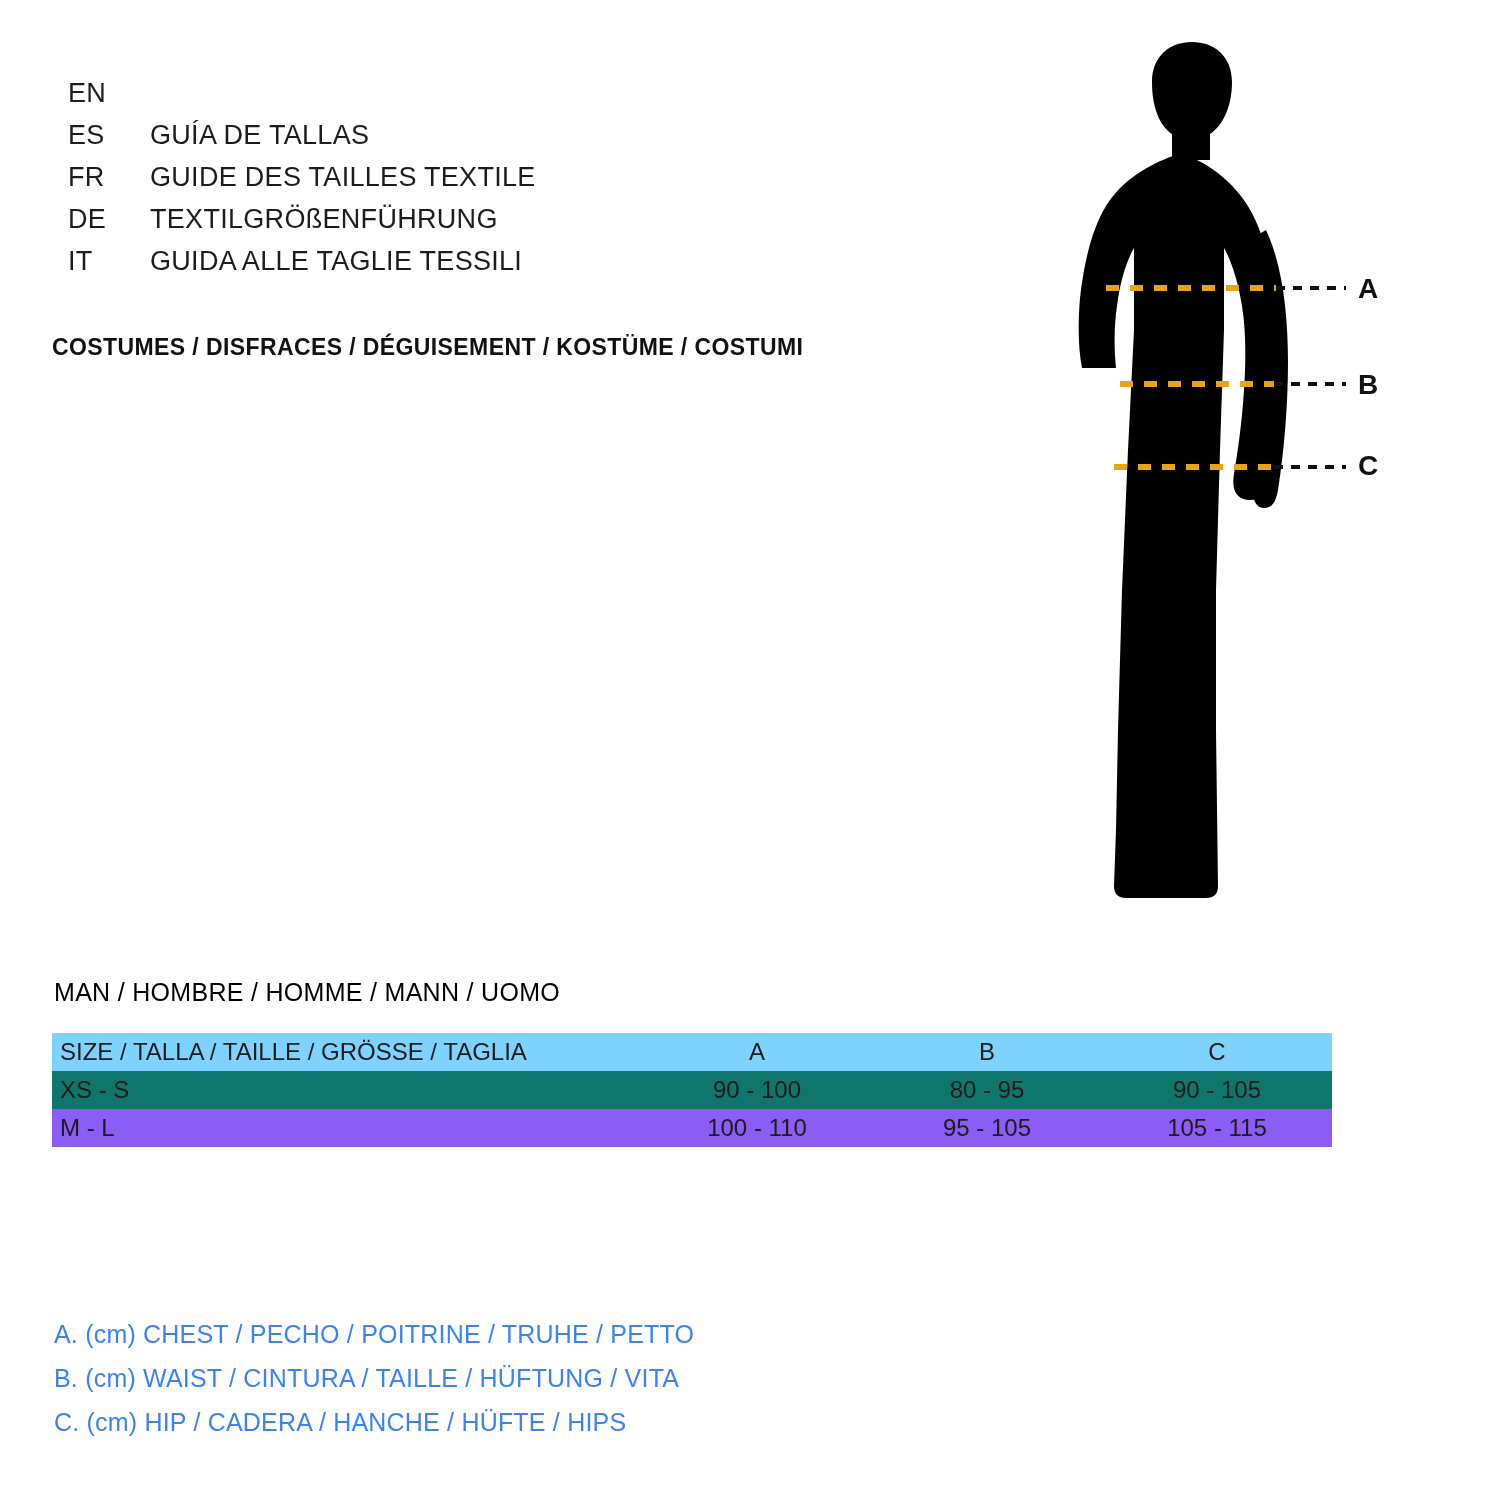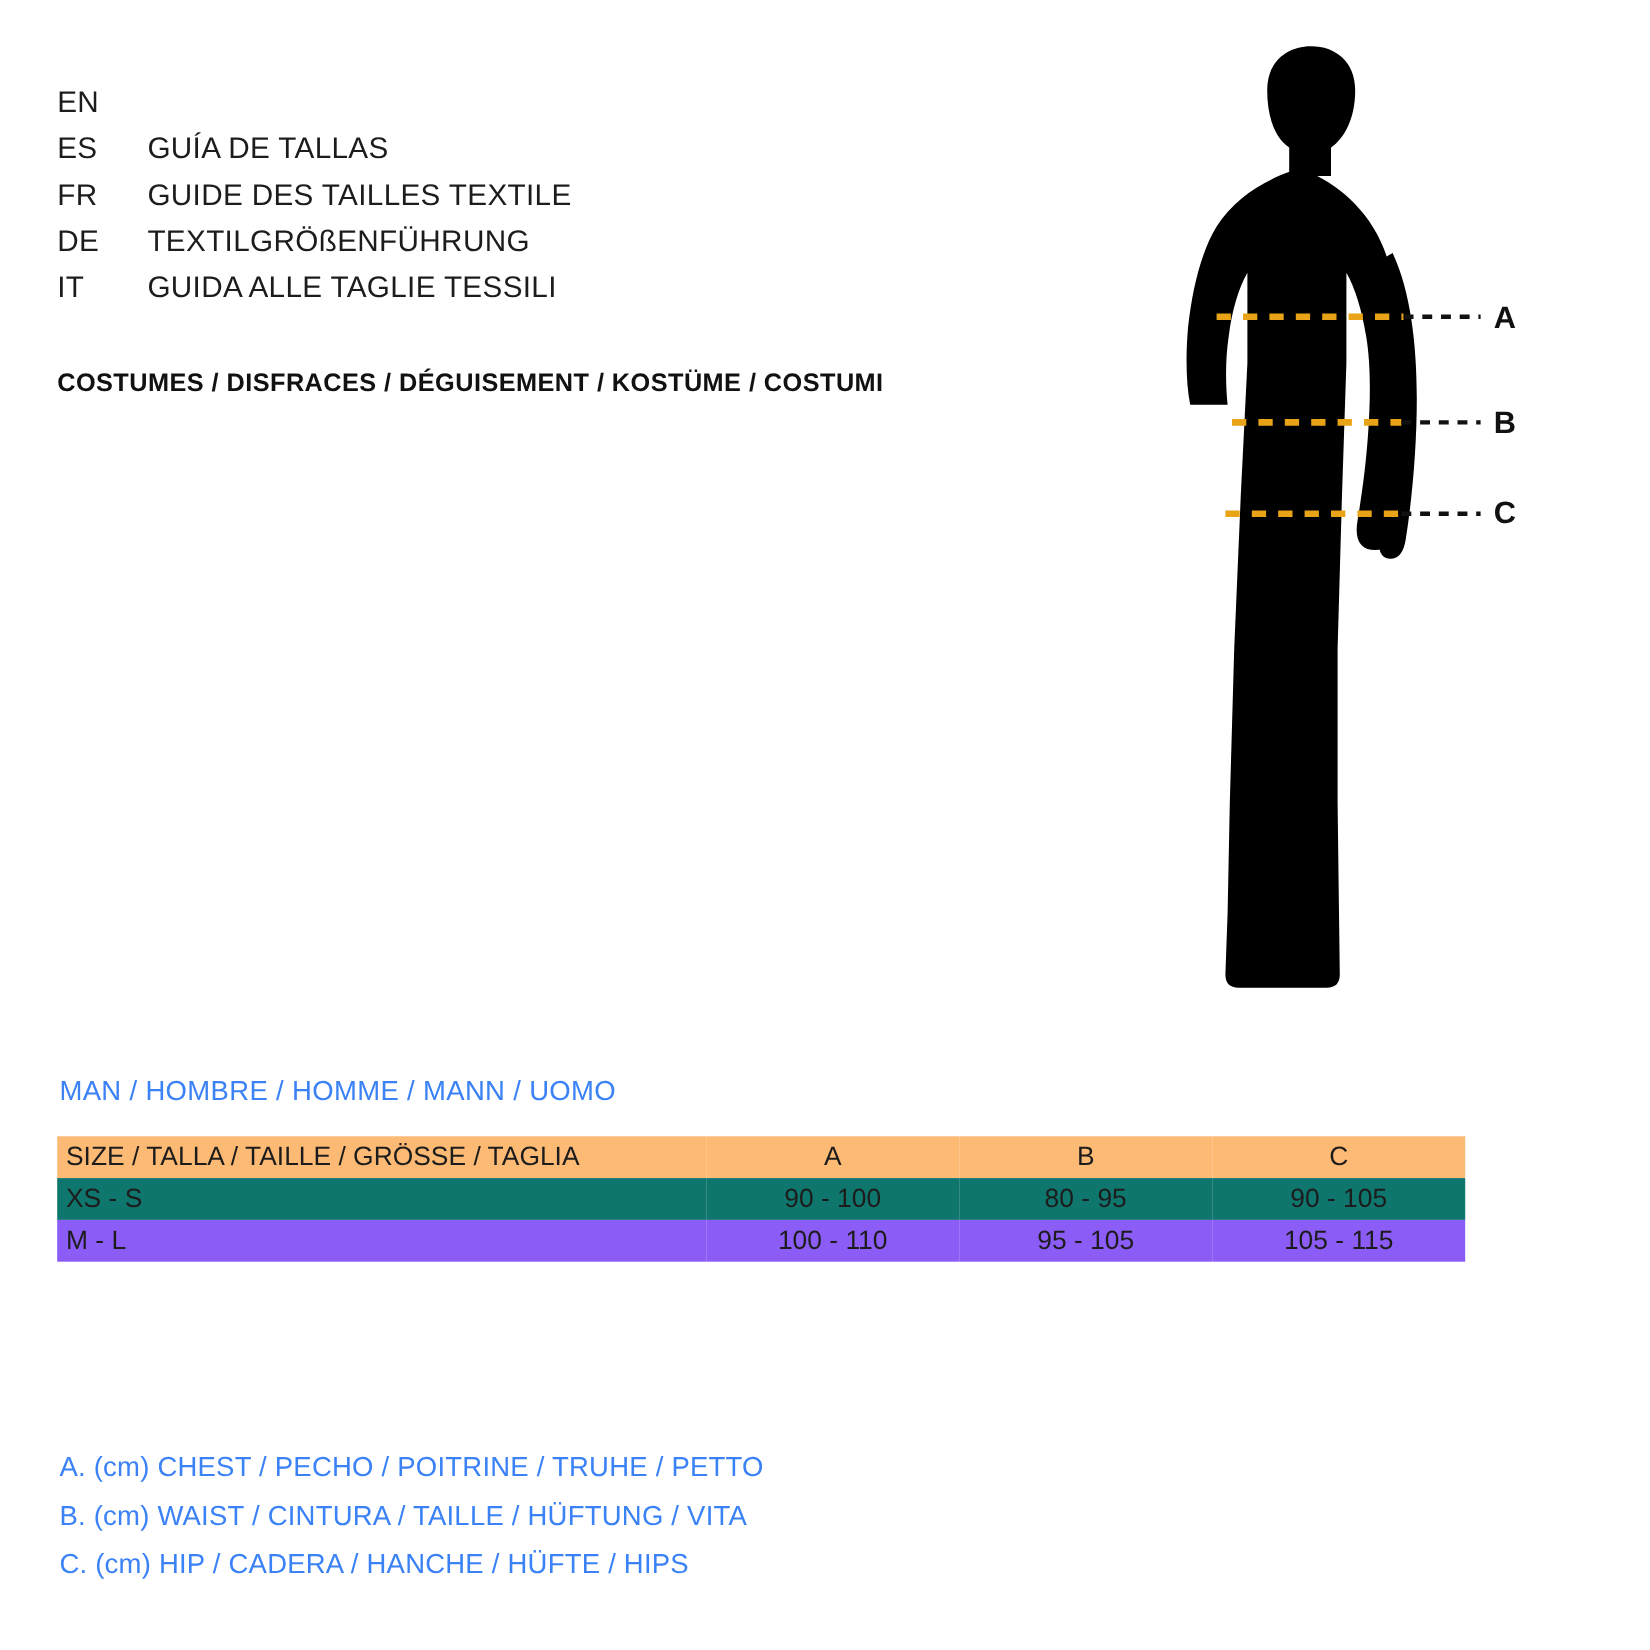--- a/index.html
+++ b/index.html
@@ -12,21 +12,21 @@
     height: 1500px;
     font-family: "Liberation Sans", sans-serif;
     color: #1a1a1a;
     position: relative;
     overflow: hidden;
   }
 
   
   .lang-block {
     position: absolute;
-    left: 52px;
+    left: 68px;
     top: 78px;
     width: 980px;
   }
   .lang-row {
     display: flex;
     align-items: baseline;
     height: 42px;
     font-size: 27px;
     letter-spacing: 0.3px;
     color: #1c1c1c;
@@ -70,21 +70,21 @@
   .letter-b { left: 348px; top: 339px; }
   .letter-c { left: 348px; top: 420px; }
 
   
   .table-title {
     position: absolute;
     left: 54px;
     top: 978px;
     font-size: 25px;
     letter-spacing: 0.3px;
-    color: #3b82f6;
+    color: #000000;
   }
   table.size-table {
     position: absolute;
     left: 52px;
     top: 1033px;
     width: 1280px;
     border-collapse: collapse;
     font-size: 24px;
     color: #1c1c1c;
   }
@@ -94,21 +94,21 @@
     height: 38px;
     font-weight: normal;
     text-align: center;
     vertical-align: middle;
   }
   table.size-table th.head-label,
   table.size-table td.row-label {
     text-align: left;
     padding-left: 8px;
   }
-  tr.head-row { background: #fdba74; margin-top: 40px; }
+  tr.head-row { background: #7dd3fc; margin-top: 40px; }
   tr.row-alt { background: #8b5cf6; }
   tr.row-plain { background: #0f766e; }
 
   col.c-label { width: 590px; }
   col.c-a { width: 230px; }
   col.c-b { width: 230px; }
   col.c-c { width: 230px; }
 
   
   .legend {

